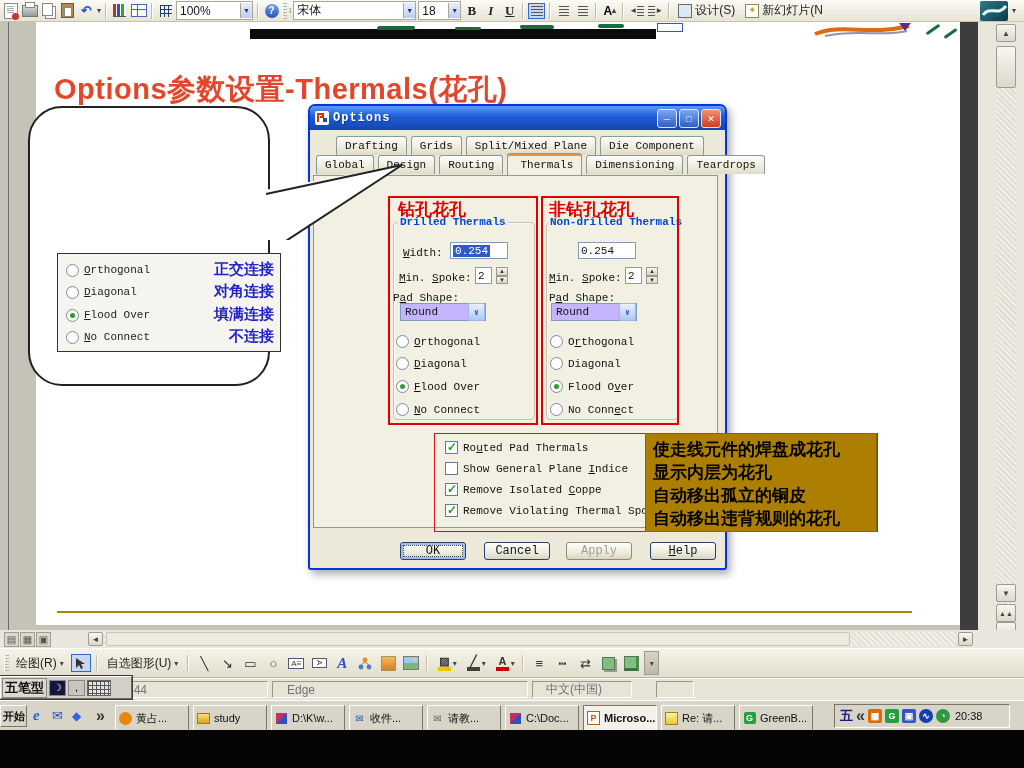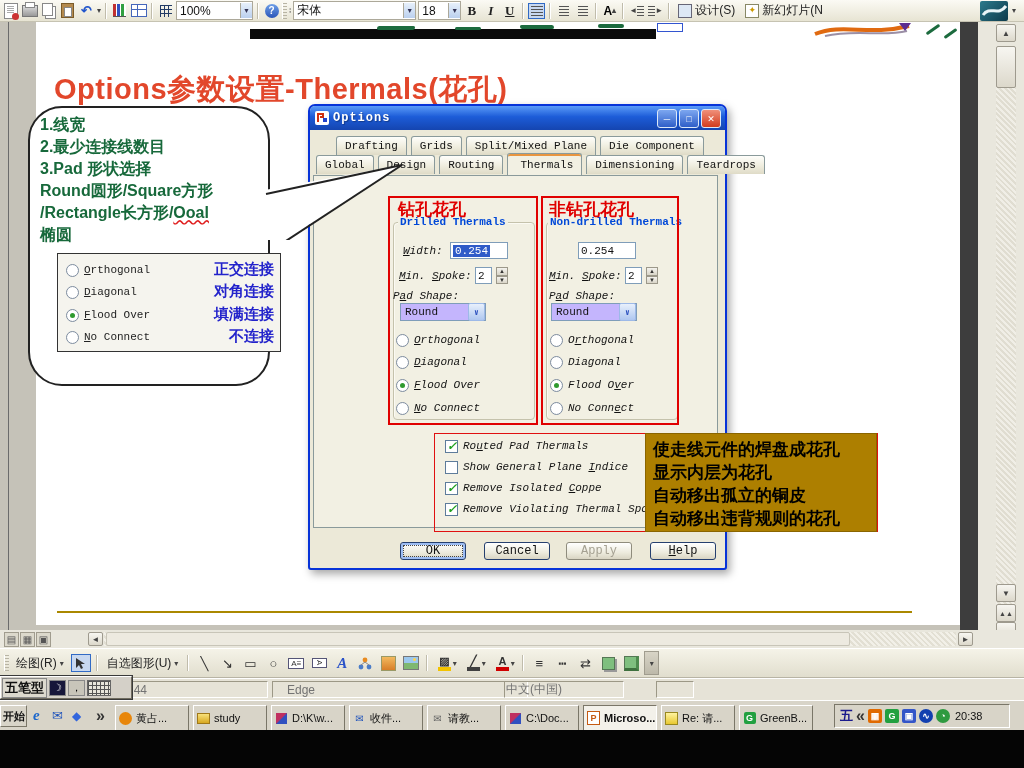--- a/index.html
+++ b/index.html
@@ -83,21 +83,21 @@
   .dlbl{font-size:11px;font-family:"Liberation Mono",monospace;color:#111;white-space:nowrap;}
   .tbox{background:#fff;border:1px solid #7F9DB9;font-size:11px;font-family:"Liberation Mono",monospace;display:flex;align-items:center;padding:0 2px;box-sizing:border-box;color:#111;}
   .selval{background:#2F5BC8;color:#fff;padding:0 2px;}
   .spin{display:flex;flex-direction:column;width:12px;}
   .spin i{flex:1;background:linear-gradient(#F4F3EE,#D9D5C8);border:1px solid #9C988A;font-size:6px;color:#333;
           display:flex;align-items:center;justify-content:center;font-style:normal;}
   .combo{background:#c4b5fd;border:1px solid #7F9DB9;height:18px;display:flex;align-items:center;justify-content:space-between;
          font-size:11px;font-family:"Liberation Mono",monospace;padding-left:4px;box-sizing:border-box;color:#111;}
   .combo .cbtn{width:15px;height:16px;background:linear-gradient(#E8F0FC,#AFC7F0);border:1px solid #9DB9E8;border-radius:2px;
          color:#2B50BF;font-size:8px;display:flex;align-items:center;justify-content:center;font-weight:bold;}
-  .drow{position:absolute;display:flex;align-items:flex-start;gap:5px;height:14px;font-style:italic;}
+  .drow{position:absolute;display:flex;align-items:flex-end;gap:5px;height:14px;}
   .cb{width:13px;height:13px;background:#fff;border:1px solid #5E7C9B;box-sizing:border-box;flex:none;position:relative;}
   .cb.on::after{content:"✓";position:absolute;left:1px;top:-2px;color:#1FA11F;font-weight:bold;font-size:12px;}
   #goldnote{background:#AD7F00;border:1px solid #8a6500;z-index:6;padding:4px 0 0 7px;box-sizing:border-box;}
   #goldnote div{font-size:17px;font-weight:bold;color:#000000;line-height:23px;white-space:nowrap;}
   .xpbtn{position:absolute;width:66px;height:18px;border:1px solid #26406F;border-radius:3px;color:#111;
      background:linear-gradient(#FFFFFF,#EDEBDD 60%,#D9D5C3);font-size:12px;font-family:"Liberation Mono",monospace;
      display:flex;align-items:center;justify-content:center;box-sizing:border-box;}
   .xpbtn.focus{box-shadow:inset 0 0 0 2px #9DBDF3;outline:1px dotted #444;outline-offset:-4px;}
   .xpbtn.disabled{color:#A5A192;border-color:#8f8c7d;}
   
@@ -243,28 +243,20 @@
     </div>
 
     <div id="slide-title" class="abs">Options参数设置-Thermals(花孔)</div>
 
     <svg class="abs" style="left:240px;top:88px;z-index:2" width="180" height="130">
       <polygon points="14,82 162,55 14,150" fill="#fff"></polygon>
       <line x1="26" y1="84" x2="162" y2="55" stroke="#222" stroke-width="2"></line>
       <line x1="162" y1="55" x2="26" y2="144" stroke="#222" stroke-width="2"></line>
     </svg>
     <div id="bubble" class="abs" style="top:84px;z-index:1"></div>
-    <div id="bubbletext" class="abs" style="top:92px;z-index:3">
-      <div>1.线宽</div>
-      <div>2.最少连接线数目</div>
-      <div>3.Pad 形状选择</div>
-      <div>Round圆形/Square方形</div>
-      <div><span>/Rectangle长方形/</span><span class="wavy">Ooal</span></div>
-      <div>椭圆</div>
-    </div>
 
     <div id="minipanel" class="abs" style="top:231px;z-index:3">
       <div class="mprow mono" style="top:8px">
           <span class="rad"></span>
           <span class="mplabel"><span></span><span class="mn">O</span><span>rthogonal</span></span>
         </div>
       <div class="mprow mono" style="top:30px">
           <span class="rad"></span>
           <span class="mplabel"><span></span><span class="mn">D</span><span>iagonal</span></span>
         </div>
@@ -547,21 +539,21 @@
       </span>
   </div>
 
   <div id="statusbar" class="abs">
     <div class="sseg" style="left:112px;width:156px">
         <span>/ 44</span>
       </div>
     <div class="sseg" style="left:272px;width:256px">
         <span>Edge</span>
       </div>
-    <div class="sseg" style="left:504px;width:120px;padding-left:1px">
+    <div class="sseg" style="left:532px;width:100px;padding-left:13px">
         <span>中文(中国)</span>
       </div>
     <div class="sseg" style="left:656px;width:38px"></div>
   </div>
   <div id="ime" class="abs">
     <span id="imename">五笔型</span>
     <span class="imebtn" style="background:#16163A;color:#fff">☽</span>
     <span class="imebtn">，</span>
     <span class="kbico"></span>
   </div>

